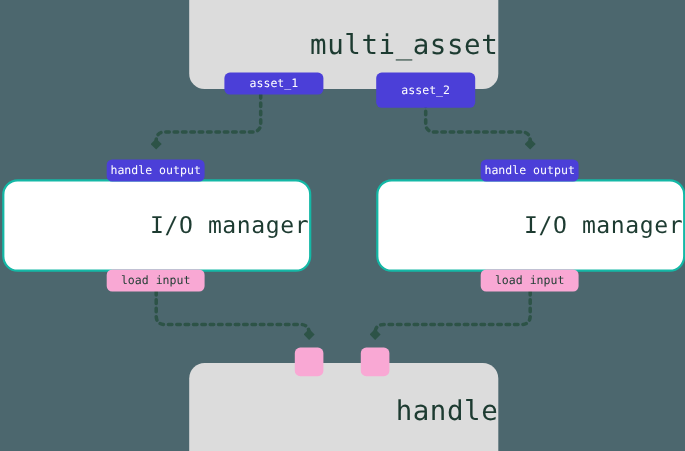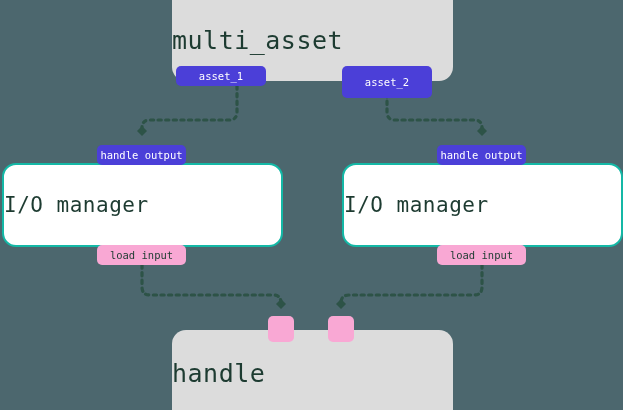--- a/index.html
+++ b/index.html
@@ -25,21 +25,21 @@
     pointer-events: none;
   }
 
   
   .node {
     position: absolute;
     box-sizing: border-box;
     border-radius: 14px;
     display: flex;
     align-items: center;
-    justify-content: flex-start;
+    justify-content: flex-end;
   }
   .node-asset {
     background: #dcdcdc;
     color: #1d3b31;
     font-size: 25px;
     letter-spacing: 0.5px;
   }
   .node-iomanager {
     background: #ffffff;
     border: 2px solid #14b8a6;
@@ -69,21 +69,21 @@
   .port-out {
     background: #4b3fd8;
     color: #ffffff;
   }
   .port-in {
     background: #f9a8d4;
     color: #1d3b31;
   }
   .port-blank { font-size: 0; }
 
-  #port-asset-1       { left: 176px; top: 66px;  width: 90px;  height: 20px; }
+  #port-asset-1       { left: 204px; top: 66px;  width: 90px;  height: 20px; }
   #port-asset-2       { left: 342px; top: 66px;  width: 90px;  height: 32px; }
   #port-handle-left   { left: 97px;  top: 145px; width: 89px;  height: 20px; }
   #port-handle-right  { left: 437px; top: 145px; width: 89px;  height: 20px; }
   #port-load-left     { left: 97px;  top: 245px; width: 89px;  height: 20px; }
   #port-load-right    { left: 437px; top: 245px; width: 89px;  height: 20px; }
   #port-asset-in-1    { left: 268px; top: 316px; width: 26px;  height: 26px; }
   #port-asset-in-2    { left: 328px; top: 316px; width: 26px;  height: 26px; }
 </style>
 </head>
 <body>

